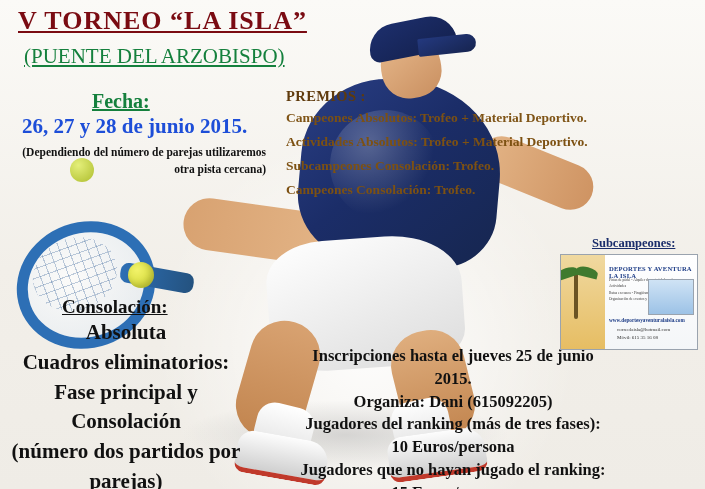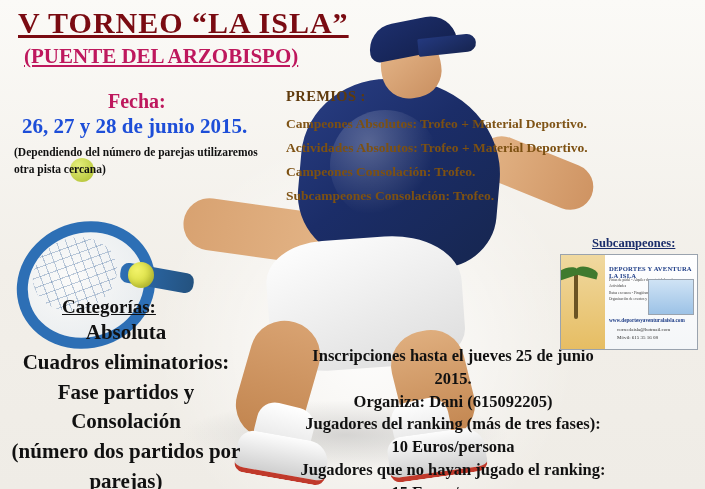--- a/index.html
+++ b/index.html
@@ -133,53 +133,54 @@
   }
   .ball-2 {
     position: absolute; left: 70px; top: 158px; width: 24px; height: 24px;
     border-radius: 50%;
     background: radial-gradient(circle at 35% 30%, #e4ef7a, #aebd2e);
   }
 
   
   .title {
     position: absolute; left: 18px; top: 6px;
-    font-size: 30px; font-weight: bold; color: #7a0b12;
+    font-size: 26px; font-weight: bold; color: #7a0b12;
     text-decoration: underline;
     letter-spacing: 1px;
     font-family: "Liberation Serif", serif;
   }
   .subtitle {
     position: absolute; left: 24px; top: 44px;
-    font-size: 21px; font-weight: bold; color: #be185d;
+    font-size: 21px; font-weight: normal; color: #15803d;
     text-decoration: underline;
   }
   .fecha-label {
-    position: absolute; left: 108px; top: 90px;
-    font-size: 20px; font-weight: bold; color: #be185d;
+    position: absolute; left: 92px; top: 90px;
+    font-size: 20px; font-weight: bold; color: #15803d;
+    text-decoration: underline;
   }
   .fecha-value {
     position: absolute; left: 22px; top: 114px;
     font-size: 21px; font-weight: bold; color: #1d4ed8;
   }
   .fecha-note {
     position: absolute; left: 14px; top: 144px; width: 252px;
     font-size: 11.5px; font-weight: bold; color: #111; line-height: 1.5;
-    text-align: left;
+    text-align: right;
   }
 
   .premios-box {
     position: absolute; left: 286px; top: 88px; width: 400px;
     text-align: left; color: #7a4a12;
   }
   .premios-title {
     font-size: 14.5px; font-weight: bold; color: #5f3a0c; letter-spacing: .4px;
   }
   .premios-list {
-    margin-top: 7px;
+    margin-top: 1px;
   }
   .premios-list div {
     font-size: 13.5px; font-weight: bold; line-height: 1.78; color: #7d5112;
   }
   .premios-list div:nth-child(1) { opacity: .98; }
   .premios-list div:nth-child(5) { opacity: .72; }
 
   .categorias-title {
     position: absolute; left: 62px; top: 296px;
     font-size: 19px; font-weight: bold; color: #111;
@@ -286,30 +287,30 @@
 
   <div class="fecha-label">Fecha:</div>
   <div class="fecha-value">26, 27 y 28 de junio 2015.</div>
   <div class="fecha-note">(Dependiendo del número de parejas utilizaremos otra pista cercana)</div>
 
   <div class="premios-box">
     <div class="premios-title">PREMIOS :</div>
     <div class="premios-list">
       <div>Campeones  Absolutos: Trofeo + Material Deportivo.</div>
       <div>Actividades Absolutos: Trofeo +  Material Deportivo.</div>
+      <div>Subcampeones Consolación: Trofeo.</div>
       <div>Campeones Consolación: Trofeo.</div>
-      <div>Subcampeones Consolación: Trofeo.</div>
     </div>
   </div>
 
-  <div class="categorias-title">Categorías:</div>
+  <div class="categorias-title">Consolación:</div>
   <div class="categorias-body">
     <div>Absoluta</div>
     <div>Cuadros eliminatorios:</div>
-    <div>Fase partidos y</div>
+    <div>Fase principal y</div>
     <div>Consolación</div>
     <div>(número dos partidos por</div>
     <div>parejas)</div>
   </div>
 
   <div class="inscripciones">
     <div>Inscripciones hasta el jueves 25 de junio</div>
     <div>2015.</div>
     <div>Organiza: Dani (615092205)</div>
     <div>Jugadores del ranking (más de tres fases):</div>

